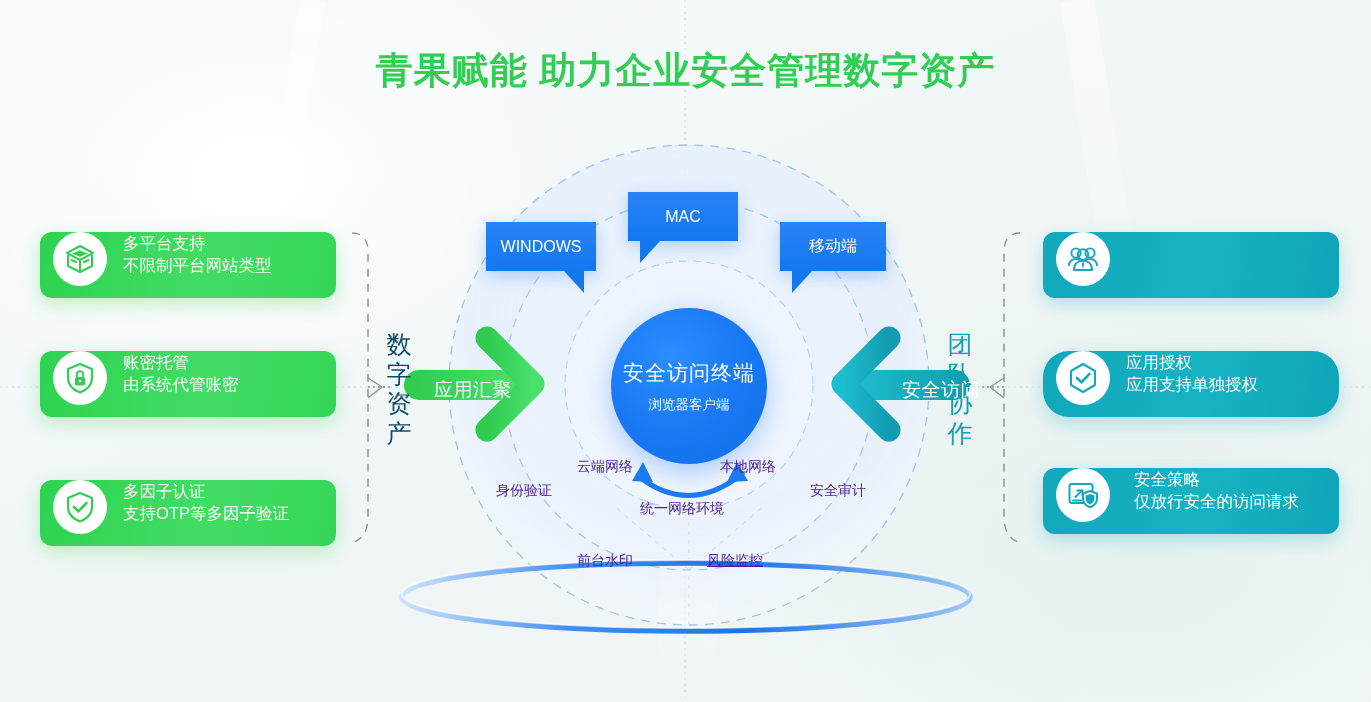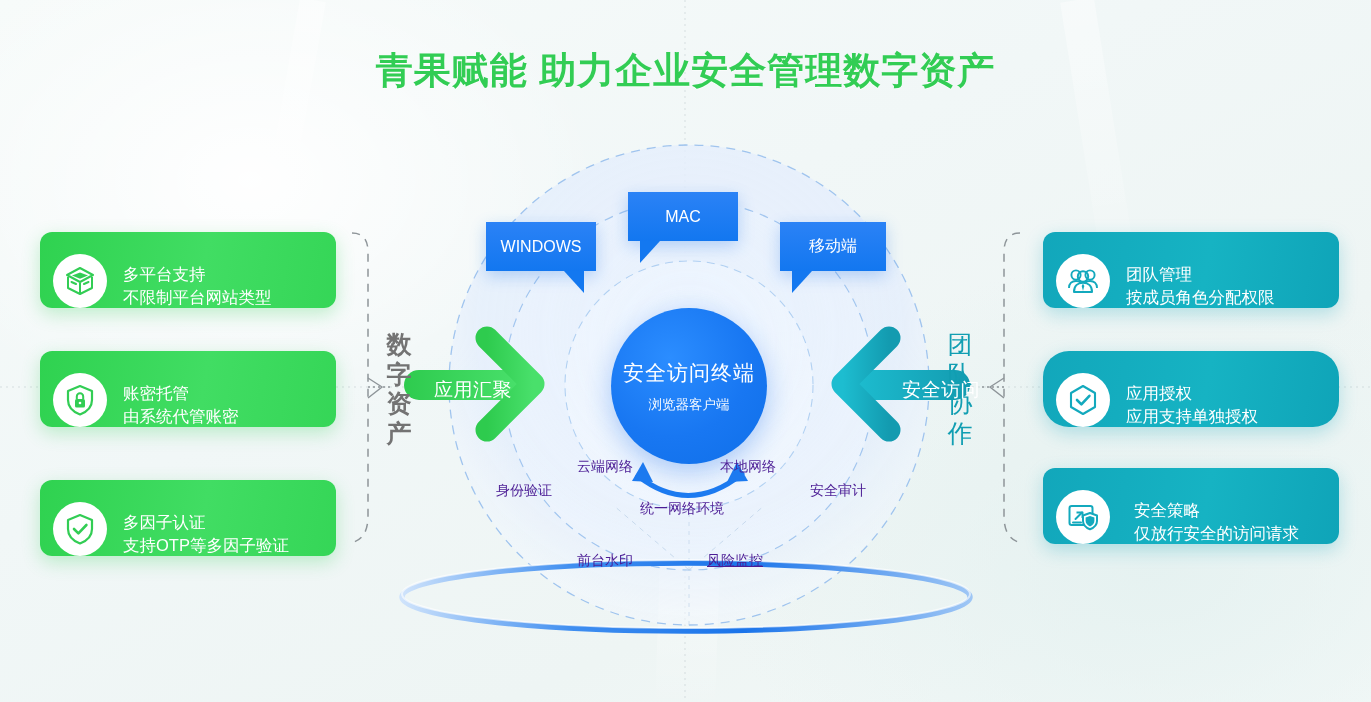--- a/index.html
+++ b/index.html
@@ -35,24 +35,24 @@
     text-shadow: 0 1px 0 rgba(255,255,255,0.6);
   }
 
   
   svg.layer { position: absolute; inset: 0; width: 1371px; height: 702px; pointer-events: none; }
 
   
   .card {
     position: absolute;
     width: 296px;
-    height: 76px;
+    height: 66px;
     border-radius: 12px;
     display: flex;
-    align-items: flex-end;
+    align-items: flex-start;
     padding-left: 13px;
     color: #ffffff;
   }
   .card.green {
     background: linear-gradient(100deg, #2fd250 0%, #41dd63 55%, #35d657 100%);
     box-shadow: 0 6px 18px rgba(60,210,95,0.30);
   }
   .card.teal {
     background: linear-gradient(100deg, #12a7bb 0%, #16b3c3 55%, #0fa4b8 100%);
     box-shadow: 0 6px 18px rgba(20,165,185,0.28);
@@ -114,21 +114,21 @@
   
   .vword {
     position: absolute;
     width: 30px;
     font-size: 25px;
     line-height: 1.18;
     font-weight: 500;
     text-align: center;
     word-break: break-all;
   }
-  .vword.green { color: #737373; font-weight: bold; }
+  .vword.green { color: #0c4a6e; }
   .vword.teal  { color: #119eb2; }
 
   
   .ring-label {
     position: absolute;
     font-size: 14px;
     color: #4c1d95;
     white-space: nowrap;
   }
 </style>
@@ -263,24 +263,20 @@
       <svg width="34" height="34" viewBox="0 0 34 34">
         <circle cx="10" cy="11" r="4.6" fill="none" stroke="#13a9bd" stroke-width="1.9"></circle>
         <circle cx="24" cy="11" r="4.6" fill="none" stroke="#13a9bd" stroke-width="1.9"></circle>
         <path d="M3 24 C3 19.5 6 17 10 17 C12 17 13.6 17.6 14.8 18.7" fill="none" stroke="#13a9bd" stroke-width="1.9"></path>
         <path d="M31 24 C31 19.5 28 17 24 17 C22 17 20.4 17.6 19.2 18.7" fill="none" stroke="#13a9bd" stroke-width="1.9"></path>
         <circle cx="17" cy="12.5" r="5.2" fill="none" stroke="#13a9bd" stroke-width="2"></circle>
         <path d="M8 28 C8 21.8 12 18.8 17 18.8 C22 18.8 26 21.8 26 28 Z" fill="none" stroke="#13a9bd" stroke-width="2" stroke-linejoin="round"></path>
         <path d="M17 19.5 L18.3 22 L17 27 L15.7 22 Z" fill="#13a9bd"></path>
       </svg>
     </div>
-    <div class="card-text">
-      <div class="card-title">团队管理</div>
-      <div class="card-sub">按成员角色分配权限</div>
-    </div>
   </div>
 
   <div class="card teal" style="left:1043px;top:351px;border-radius:26px;">
     <div class="card-icon">
       <svg width="34" height="34" viewBox="0 0 34 34">
         <path d="M17 3 L29 10 V24 L17 31 L5 24 V10 Z" fill="none" stroke="#13a9bd" stroke-width="2.1" stroke-linejoin="round"></path>
         <path d="M11 17 L15.4 21.4 L23.4 12.8" fill="none" stroke="#13a9bd" stroke-width="2.6" stroke-linecap="round" stroke-linejoin="round"></path>
       </svg>
     </div>
     <div class="card-text">

